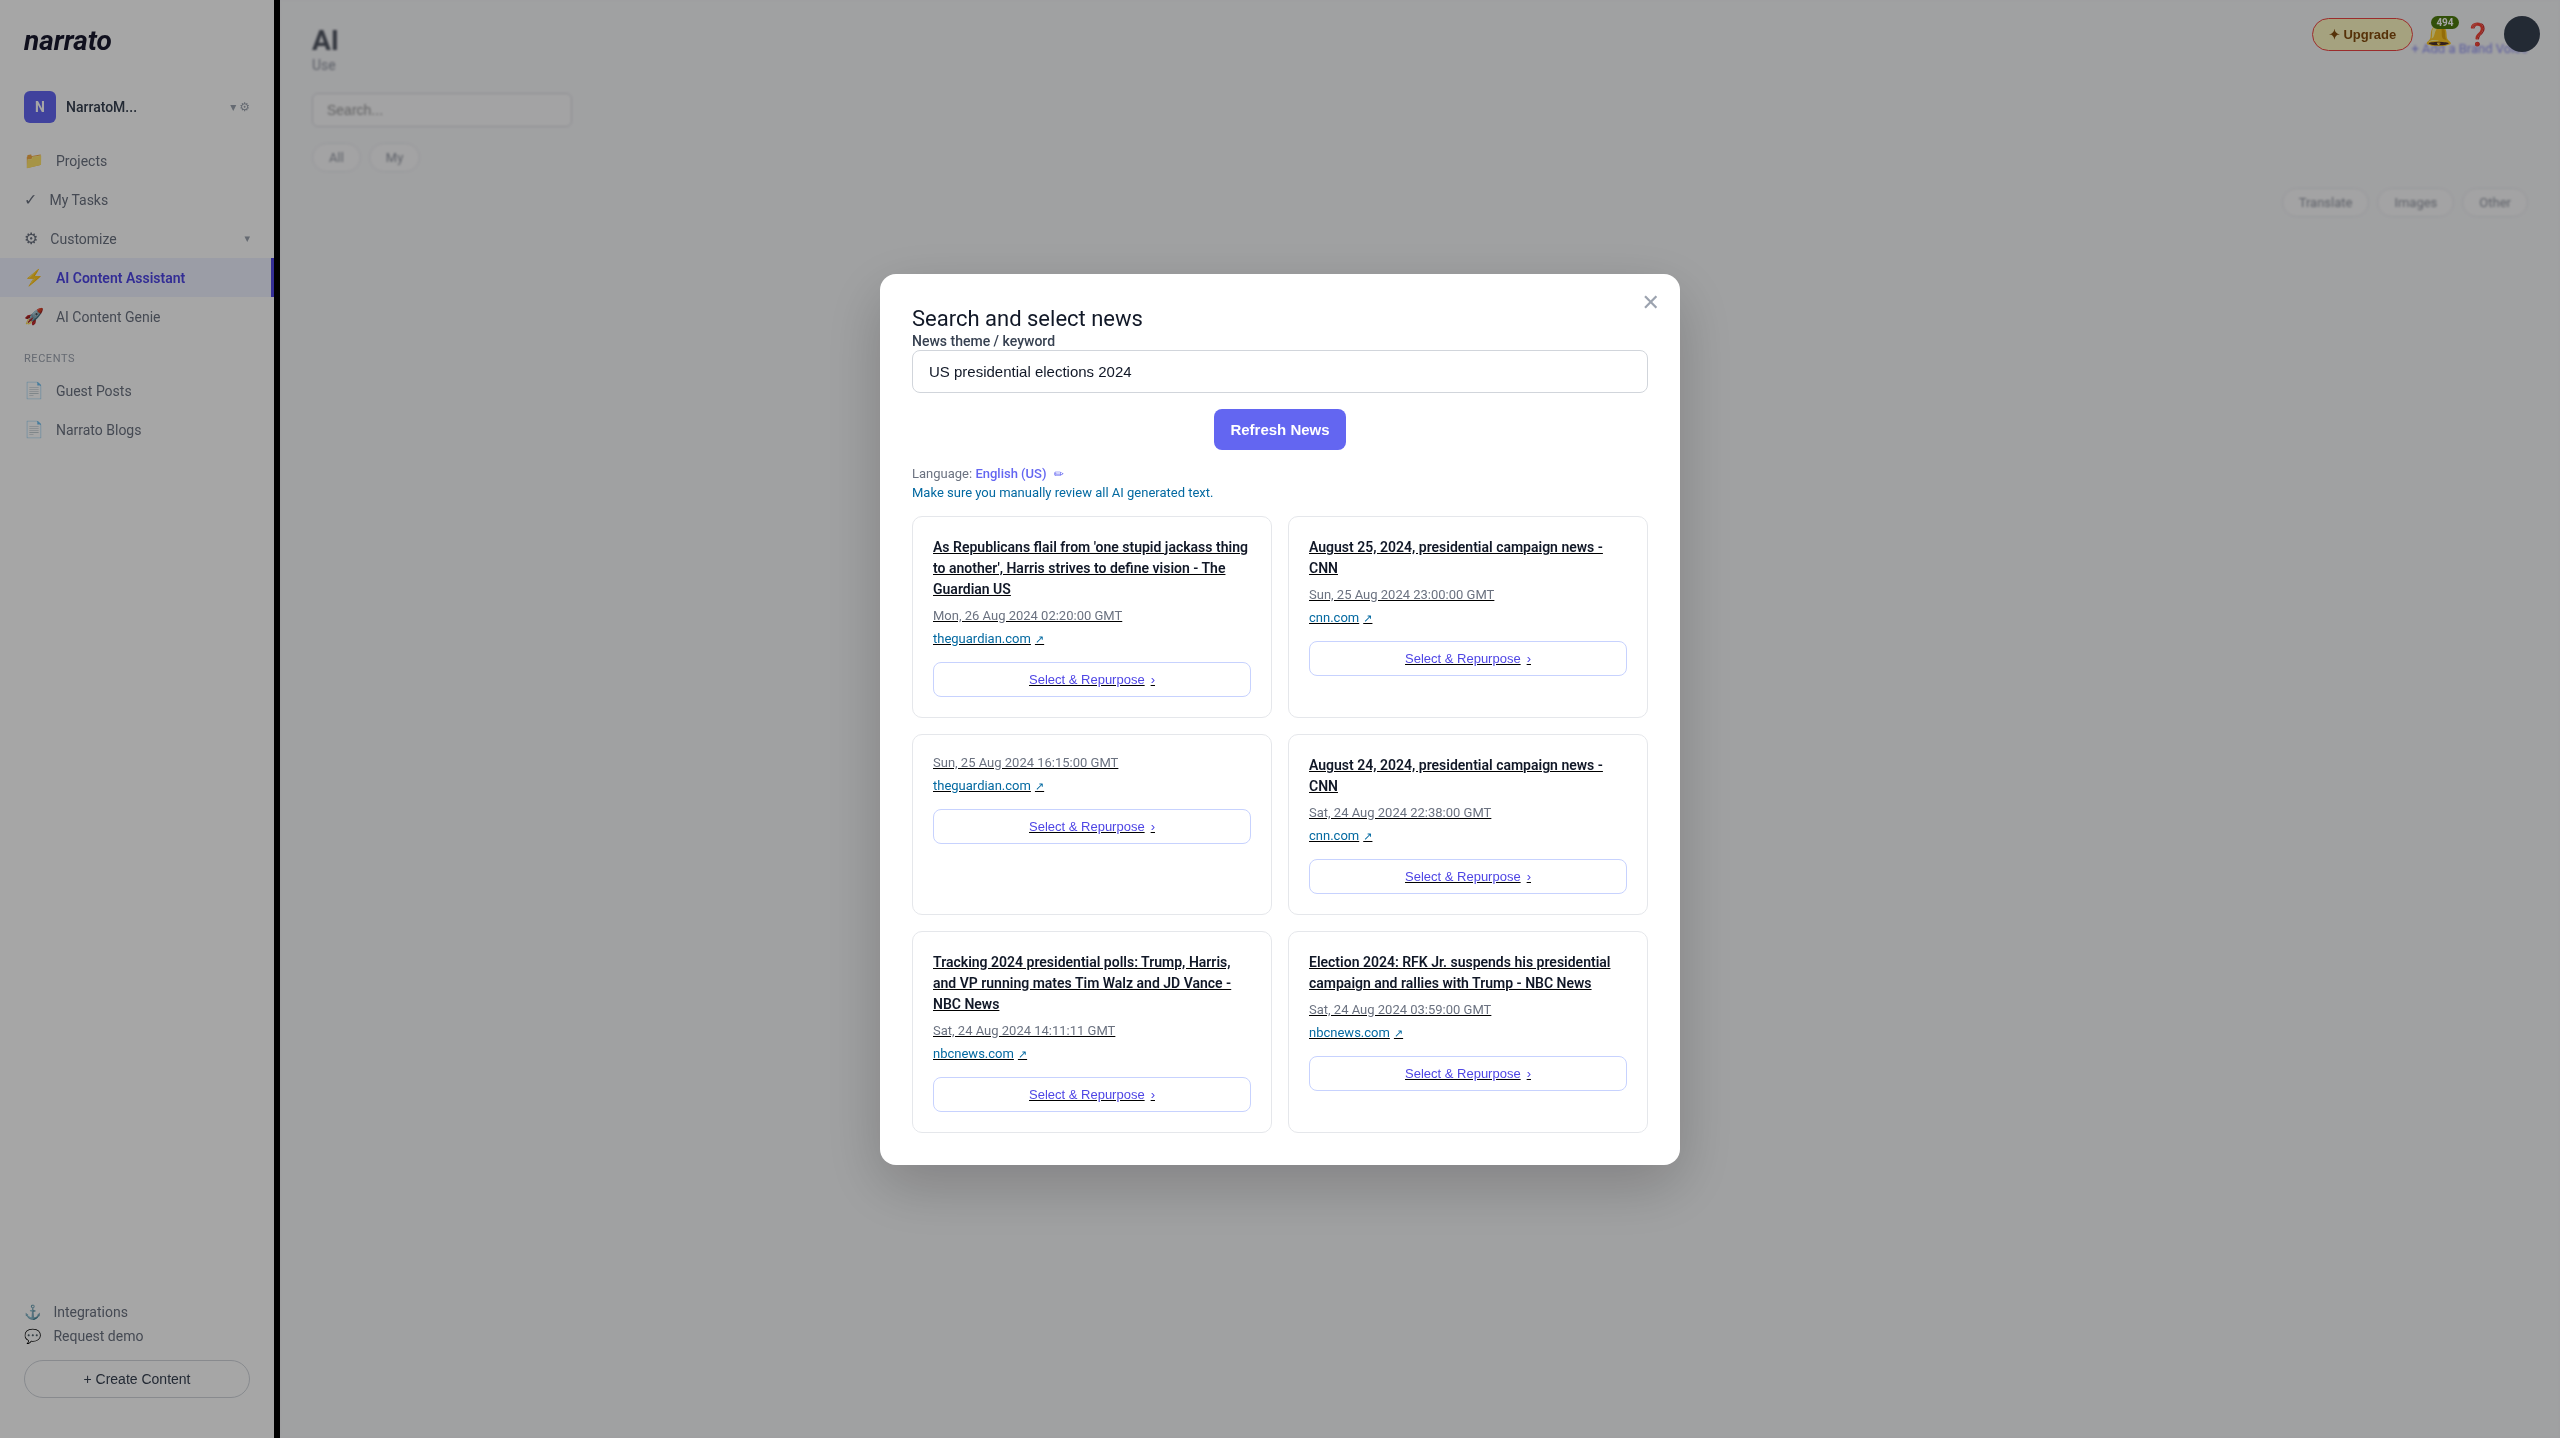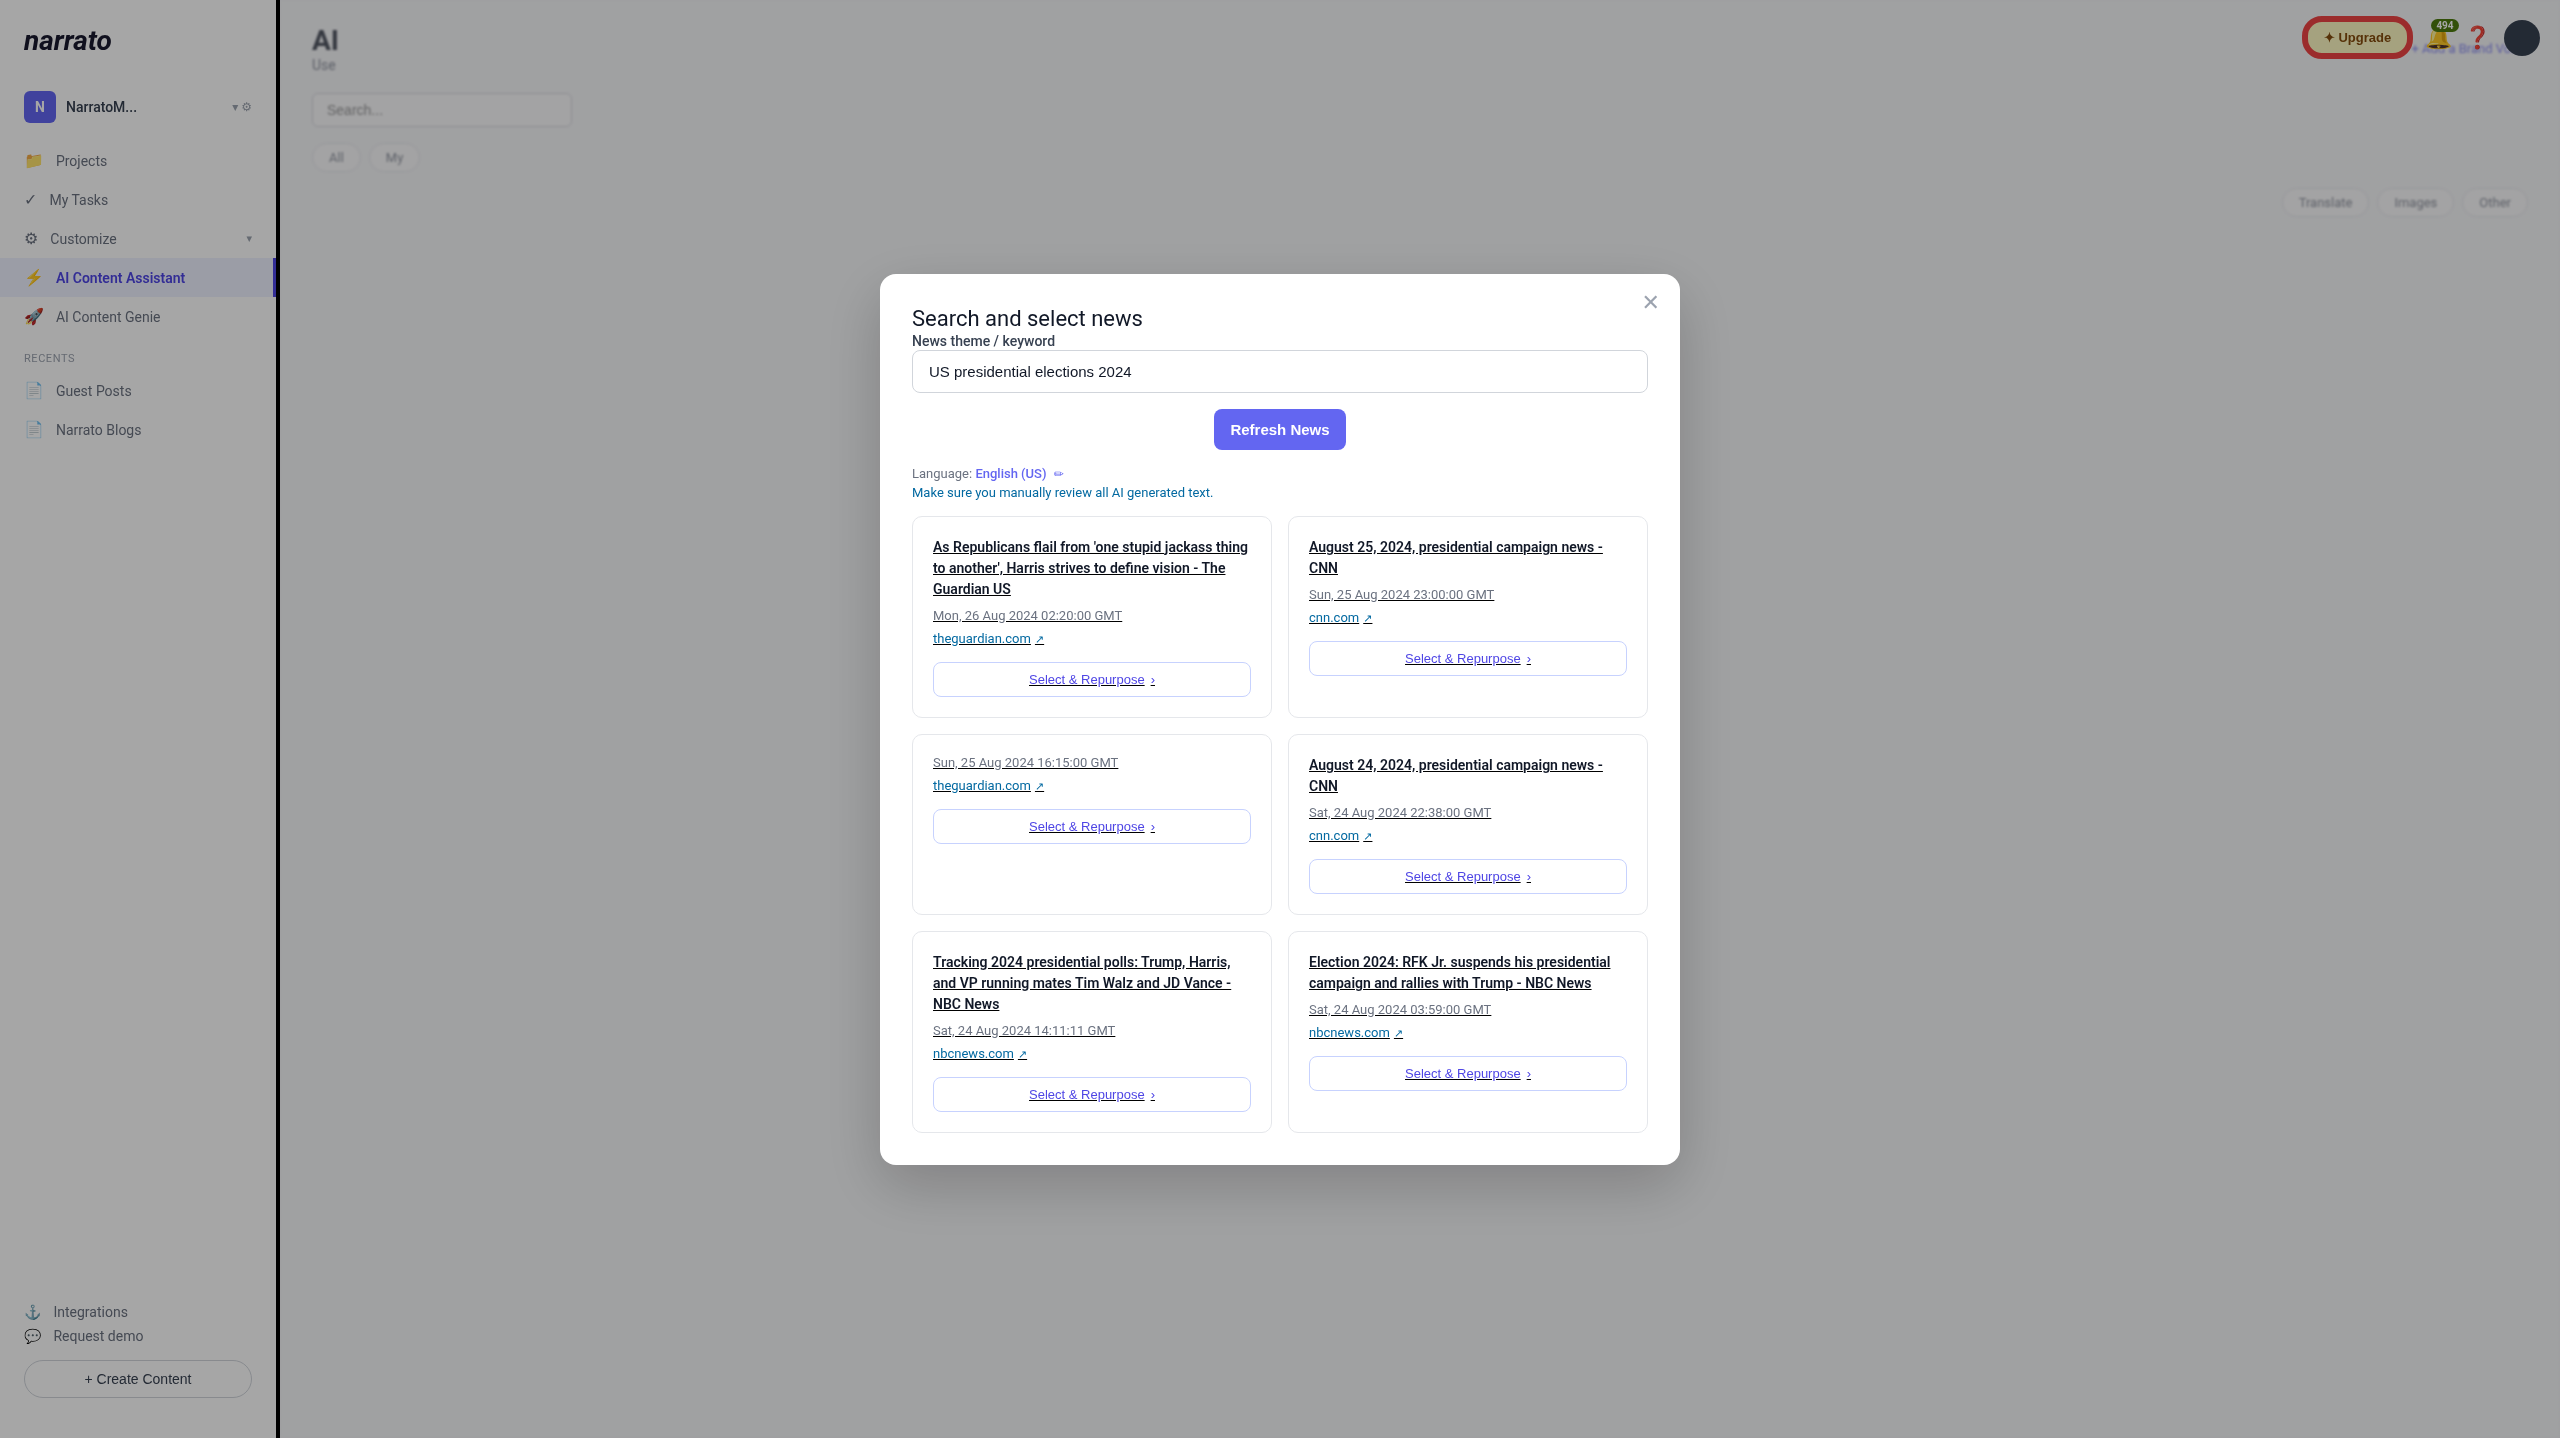--- a/index.html
+++ b/index.html
@@ -12,21 +12,21 @@
       position: relative;
     }
 
     
     .sidebar {
       position: fixed;
       left: 0; top: 0;
       width: 280px;
       height: 100%;
       background: #ffffff;
-      border-right: 4px solid #000000;
+      border-right: 6px solid #000000;
       display: flex;
       flex-direction: column;
       padding: 24px 0;
       z-index: 1;
     }
     .sidebar-logo {
       padding: 0 24px 24px;
       font-size: 28px;
       font-weight: 700;
       color: #1a1a2e;
@@ -98,21 +98,21 @@
     .main-header {
       display: flex;
       align-items: center;
       justify-content: space-between;
       margin-bottom: 20px;
     }
     .main-title { font-size: 28px; font-weight: 700; color: #111827; }
     .main-subtitle { font-size: 14px; color: #6b7280; }
     .upgrade-btn {
       background: #fef9c3;
-      border: 6px solid #ef4444;
+      border: 1px solid #ef4444;
       border-radius: 20px;
       padding: 8px 16px;
       font-size: 13px;
       color: #854d0e;
       font-weight: 600;
     }
     .toolbar-tabs {
       display: flex;
       gap: 8px;
       margin-bottom: 16px;

